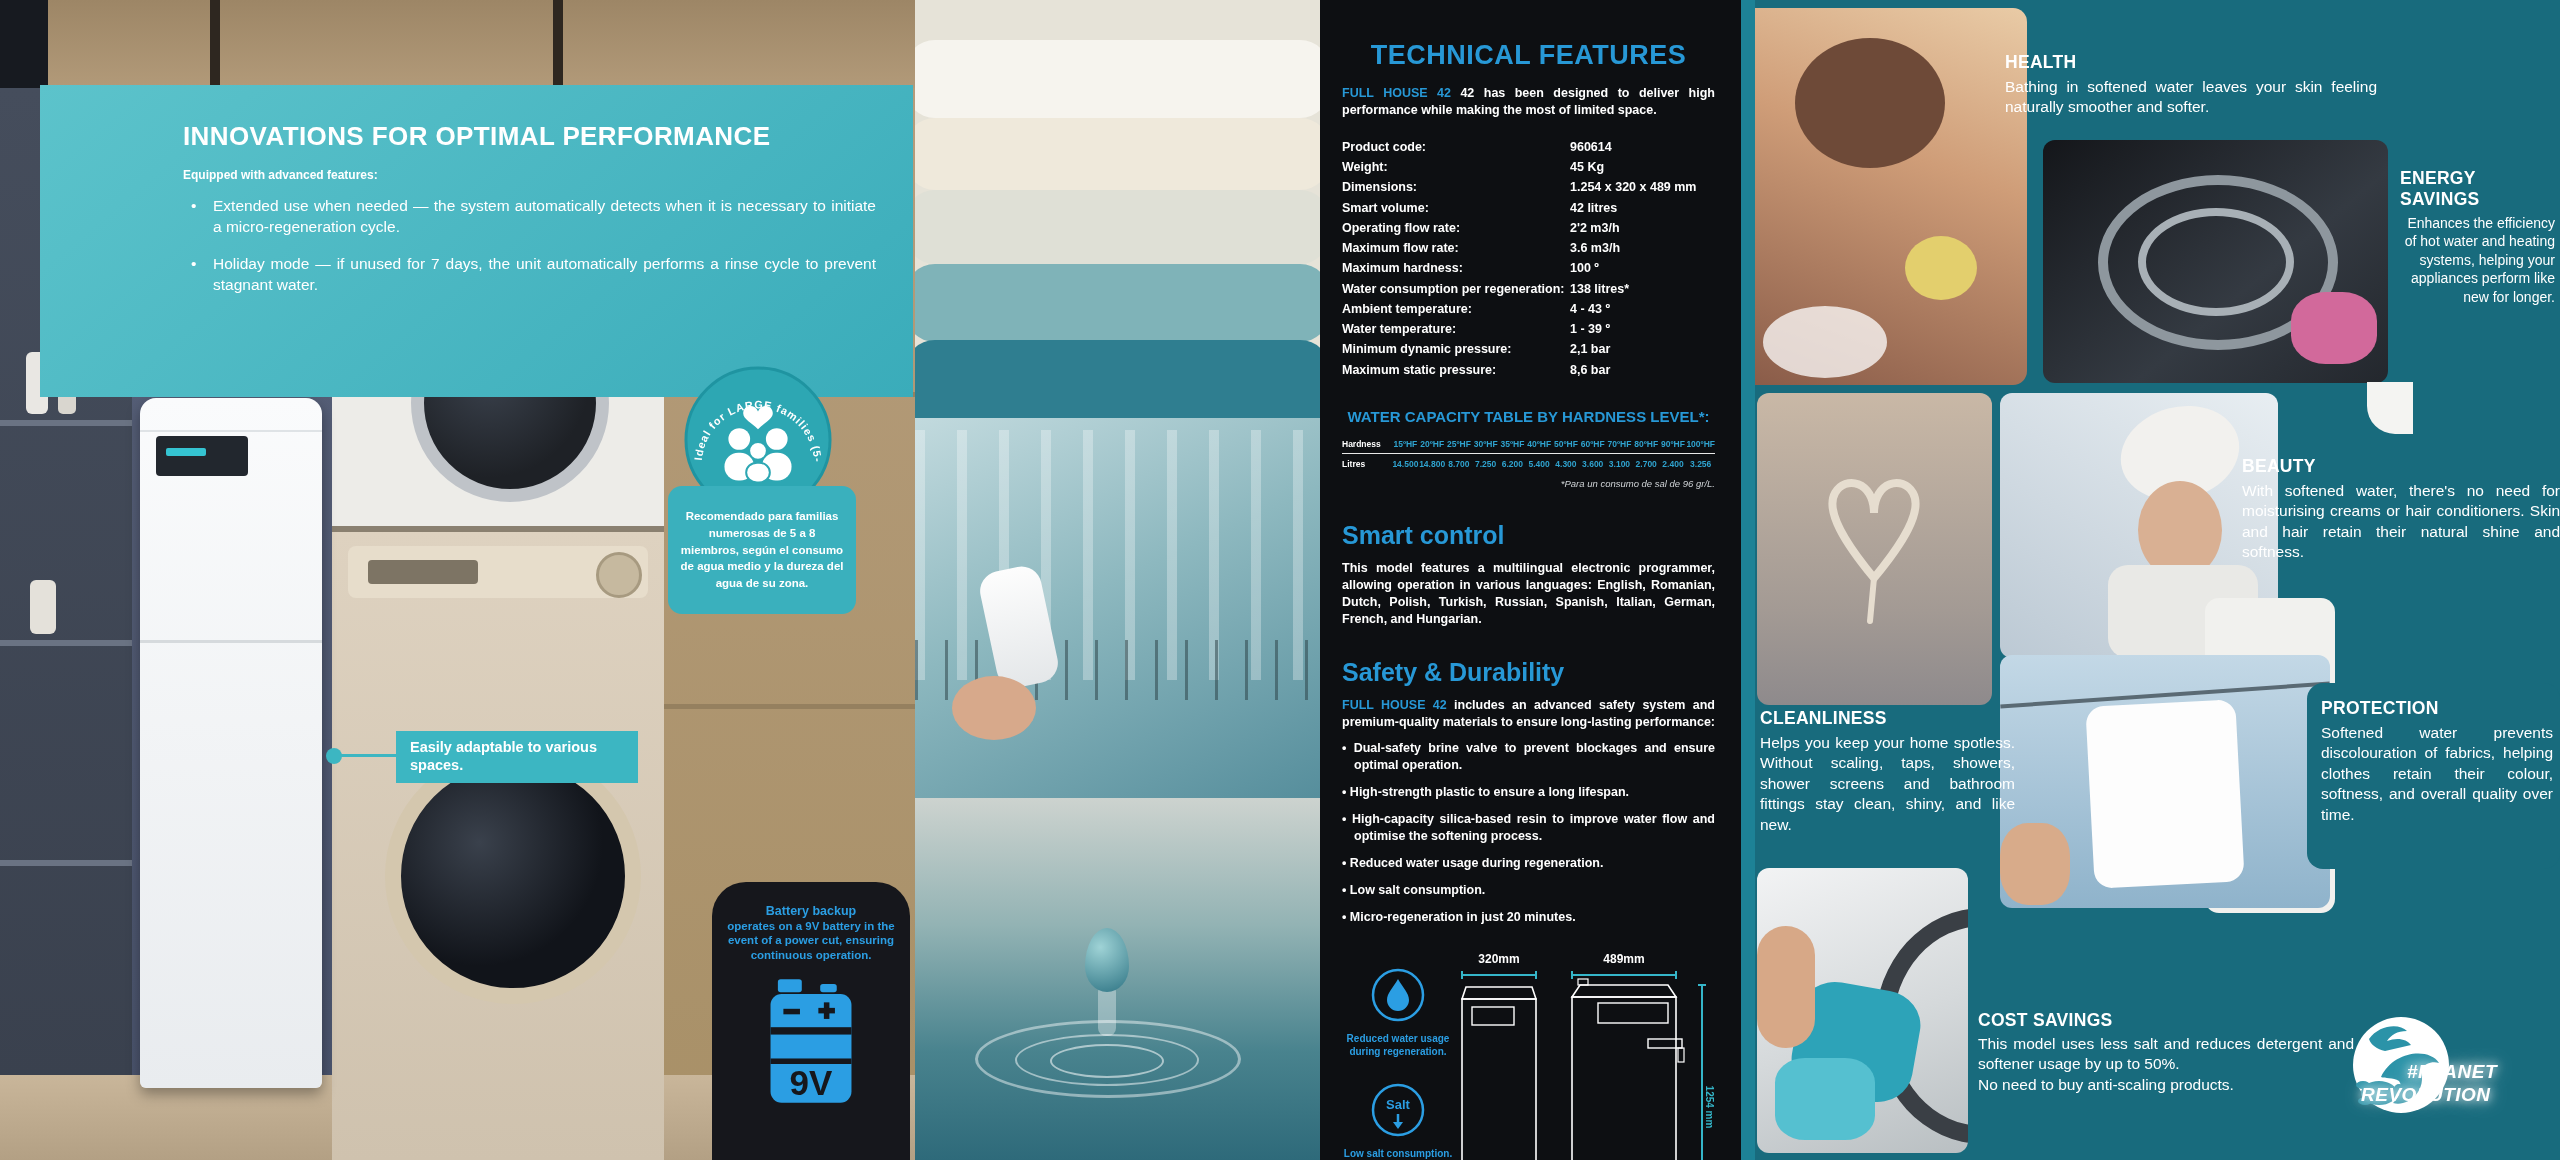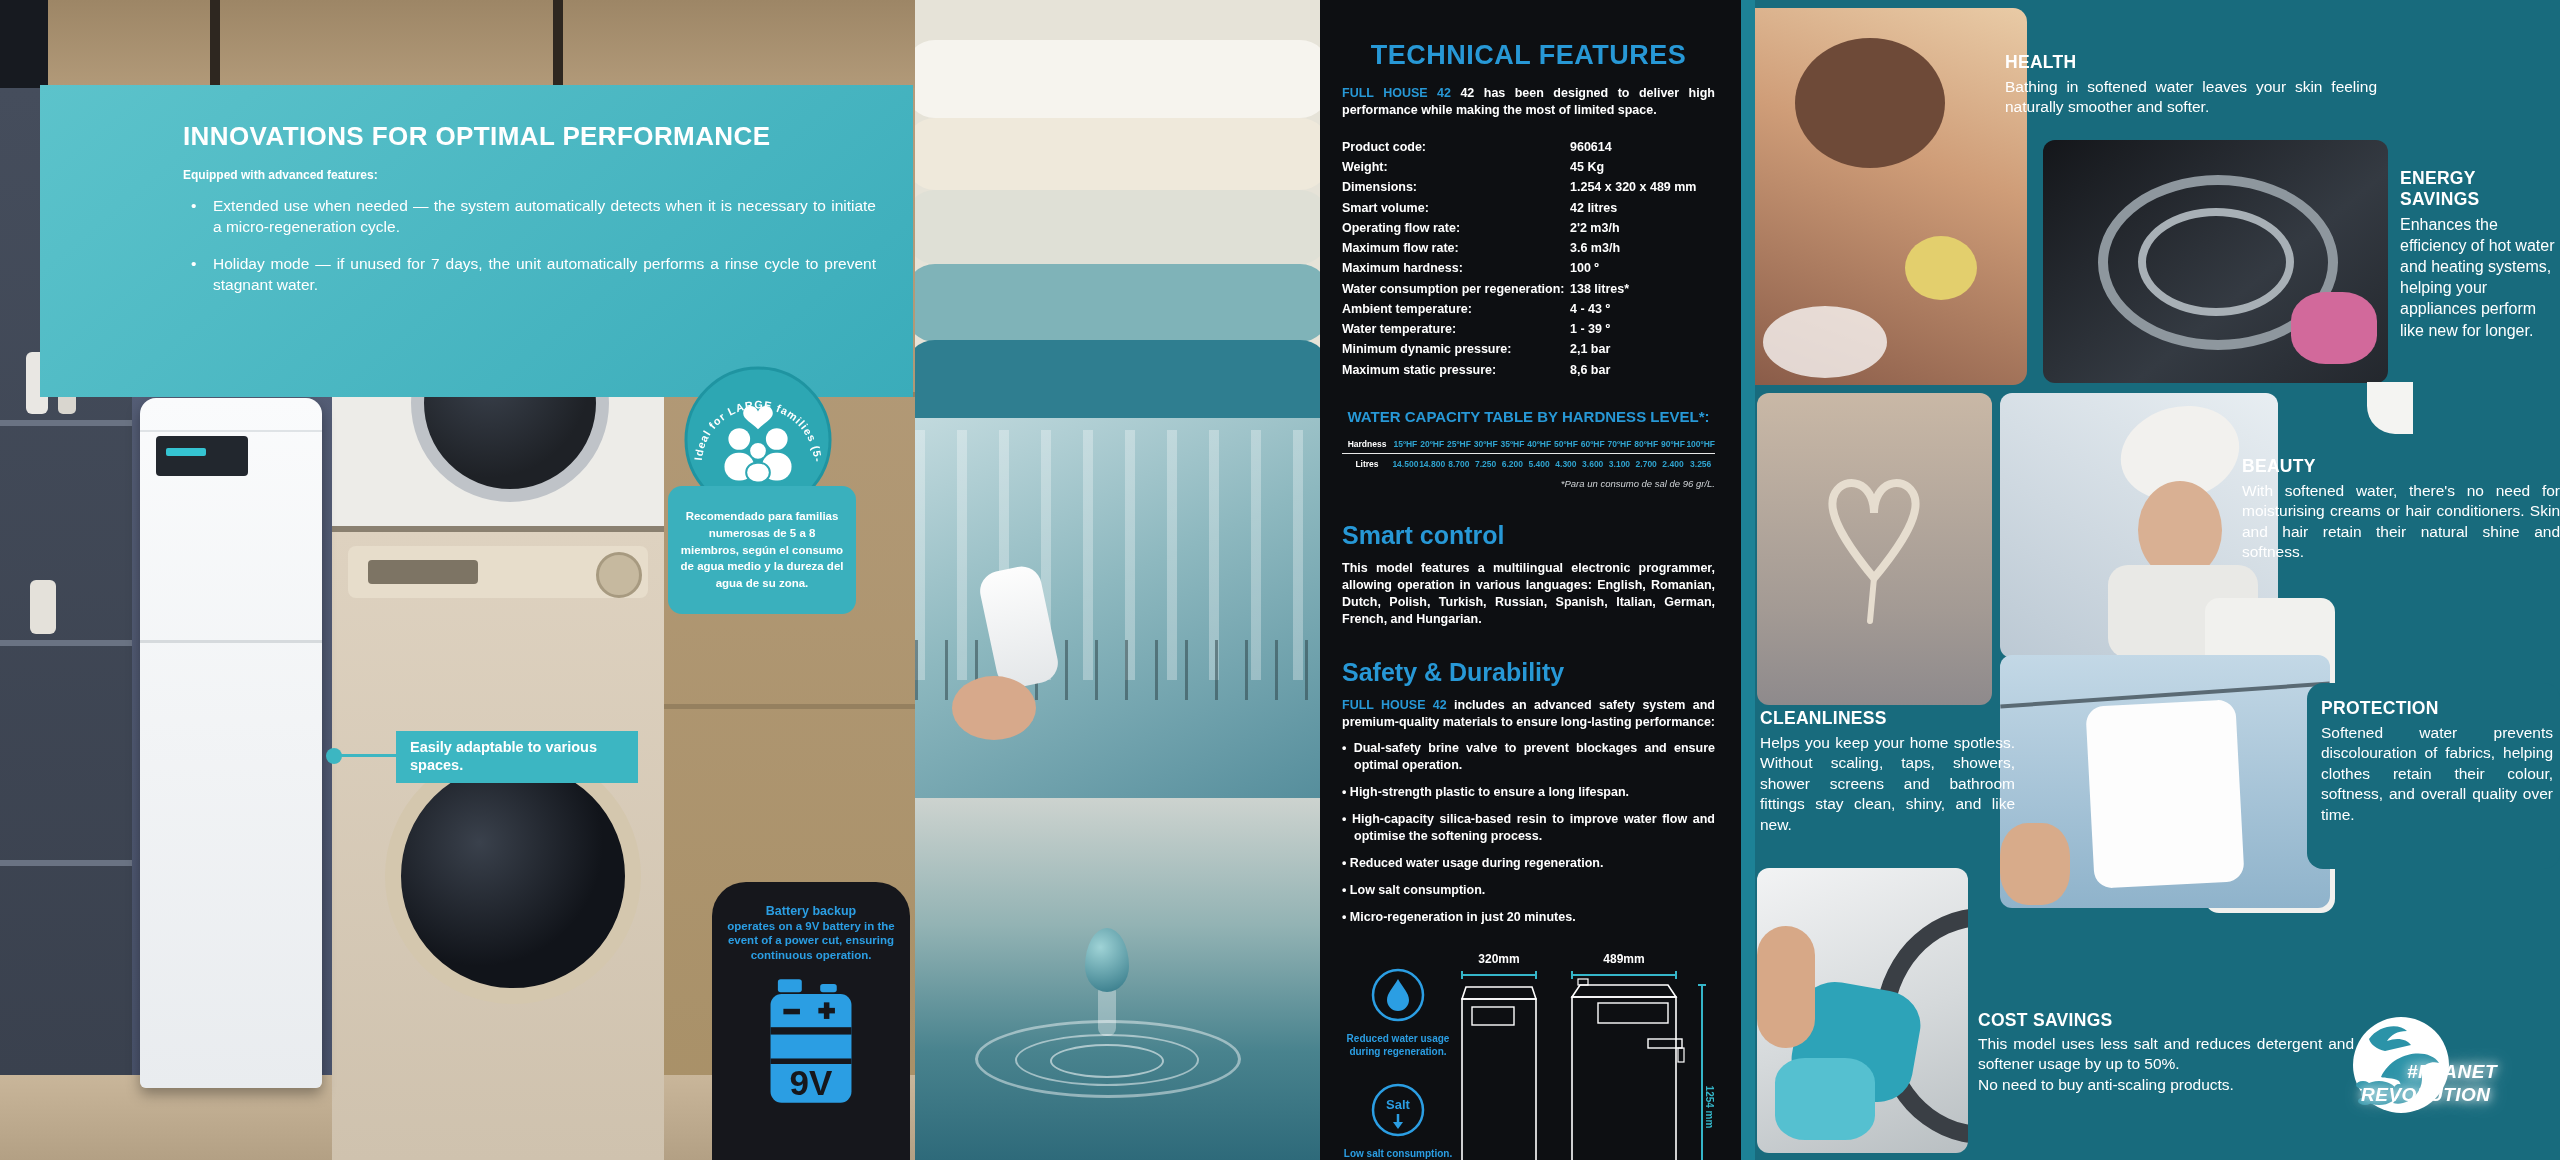--- a/index.html
+++ b/index.html
@@ -34,21 +34,21 @@
   .teal-stripe{left:1741px;top:0;width:14px;height:1160px;background:#1d8296;}
   .tp-title{font-size:27px;font-weight:bold;color:#2798d6;letter-spacing:.5px;}
   .tp-body{font-size:12.5px;font-weight:bold;color:#fff;text-align:justify;line-height:1.35;margin:0;}
   .tp-brand{color:#2798d6;}
   .specs{margin-top:18px;}
   .spec-row{display:flex;font-size:12.5px;font-weight:bold;color:#fff;line-height:1.62;}
   .spec-label{width:228px;flex:none;}
   .cap-title{font-size:15px;font-weight:bold;color:#2798d6;text-align:center;margin-top:28px;}
   .cap-grid{display:grid;grid-template-columns:50px repeat(12,1fr);align-items:end;margin-top:14px;}
   .cap-cell{font-size:8.5px;font-weight:bold;color:#2fa3cf;text-align:center;line-height:1.2;}
-  .cap-lab{color:#fff;text-align:center;}
+  .cap-lab{color:#fff;text-align:left;}
   .cap-div{grid-column:1/-1;border-top:1.5px solid #e8e8e8;margin:4px 0 5px;}
   .cap-foot{font-size:9.5px;color:#cfd3d6;font-style:italic;text-align:right;margin-top:9px;}
   .tp-h2{font-size:25px;font-weight:bold;color:#2798d6;margin:0;}
   .tp-bullet{margin-top:10px;padding-left:12px;text-indent:-12px;}
   .tp-bullet::before{content:"• ";}
   .diag{position:relative;margin-top:26px;height:345px;}
   .diag-icons{position:absolute;left:0;top:16px;width:112px;display:flex;flex-direction:column;
               align-items:center;gap:24px;}
   .diag-ic{width:56px;height:56px;}
   .diag-cap{font-size:10px;font-weight:bold;color:#2b9ee3;text-align:center;line-height:1.25;margin-top:6px;}
@@ -348,21 +348,21 @@
 
     <div class="abs ph" style="left:288px;top:140px;width:345px;height:243px;background:linear-gradient(140deg,#14161a,#343a42 60%,#23272d);">
       <div class="abs" style="left:55px;top:35px;width:220px;height:155px;border:10px solid #8e979e;border-radius:50%;"></div>
       <div class="abs" style="left:95px;top:68px;width:140px;height:92px;border:8px solid #a8b0b6;border-radius:50%;"></div>
       <div class="abs" style="left:248px;top:152px;width:86px;height:72px;background:#d2699b;border-radius:40%;"></div>
     </div>
 
     <div class="abs" style="left:612px;top:382px;width:46px;height:52px;background:#f4f4f2;border-radius:0 0 0 28px;"></div>
     <div class="abs" style="left:645px;top:168px;width:155px;">
       <div class="bn-title">ENERGY SAVINGS</div>
-      <div class="bn-text" style="text-align:left;font-size:16px;">Enhances the efficiency of hot water and heating systems, helping your appliances perform like new for longer.</div>
+      <div class="bn-text" style="text-align:right;font-size:14px;">Enhances the efficiency of hot water and heating systems, helping your appliances perform like new for longer.</div>
     </div>
 
     <div class="abs ph" style="left:2px;top:393px;width:235px;height:312px;background:linear-gradient(#c9b8a6,#a39a94 70%,#8e8a8c);">
       <svg width="235" height="312" viewBox="0 0 235 312">
         <path d="M117,120 C117,88 88,82 78,100 C68,118 88,150 117,185 C146,150 166,118 156,100 C146,82 117,88 117,120 Z" fill="none" stroke="#e6ddcf" stroke-width="8" stroke-linecap="round"></path>
         <line x1="117" y1="185" x2="113" y2="228" stroke="#e6ddcf" stroke-width="6" stroke-linecap="round"></line>
       </svg>
     </div>
 
     <div class="abs ph" style="left:245px;top:393px;width:278px;height:265px;background:linear-gradient(210deg,#e8eef2,#bcc9d4);">

